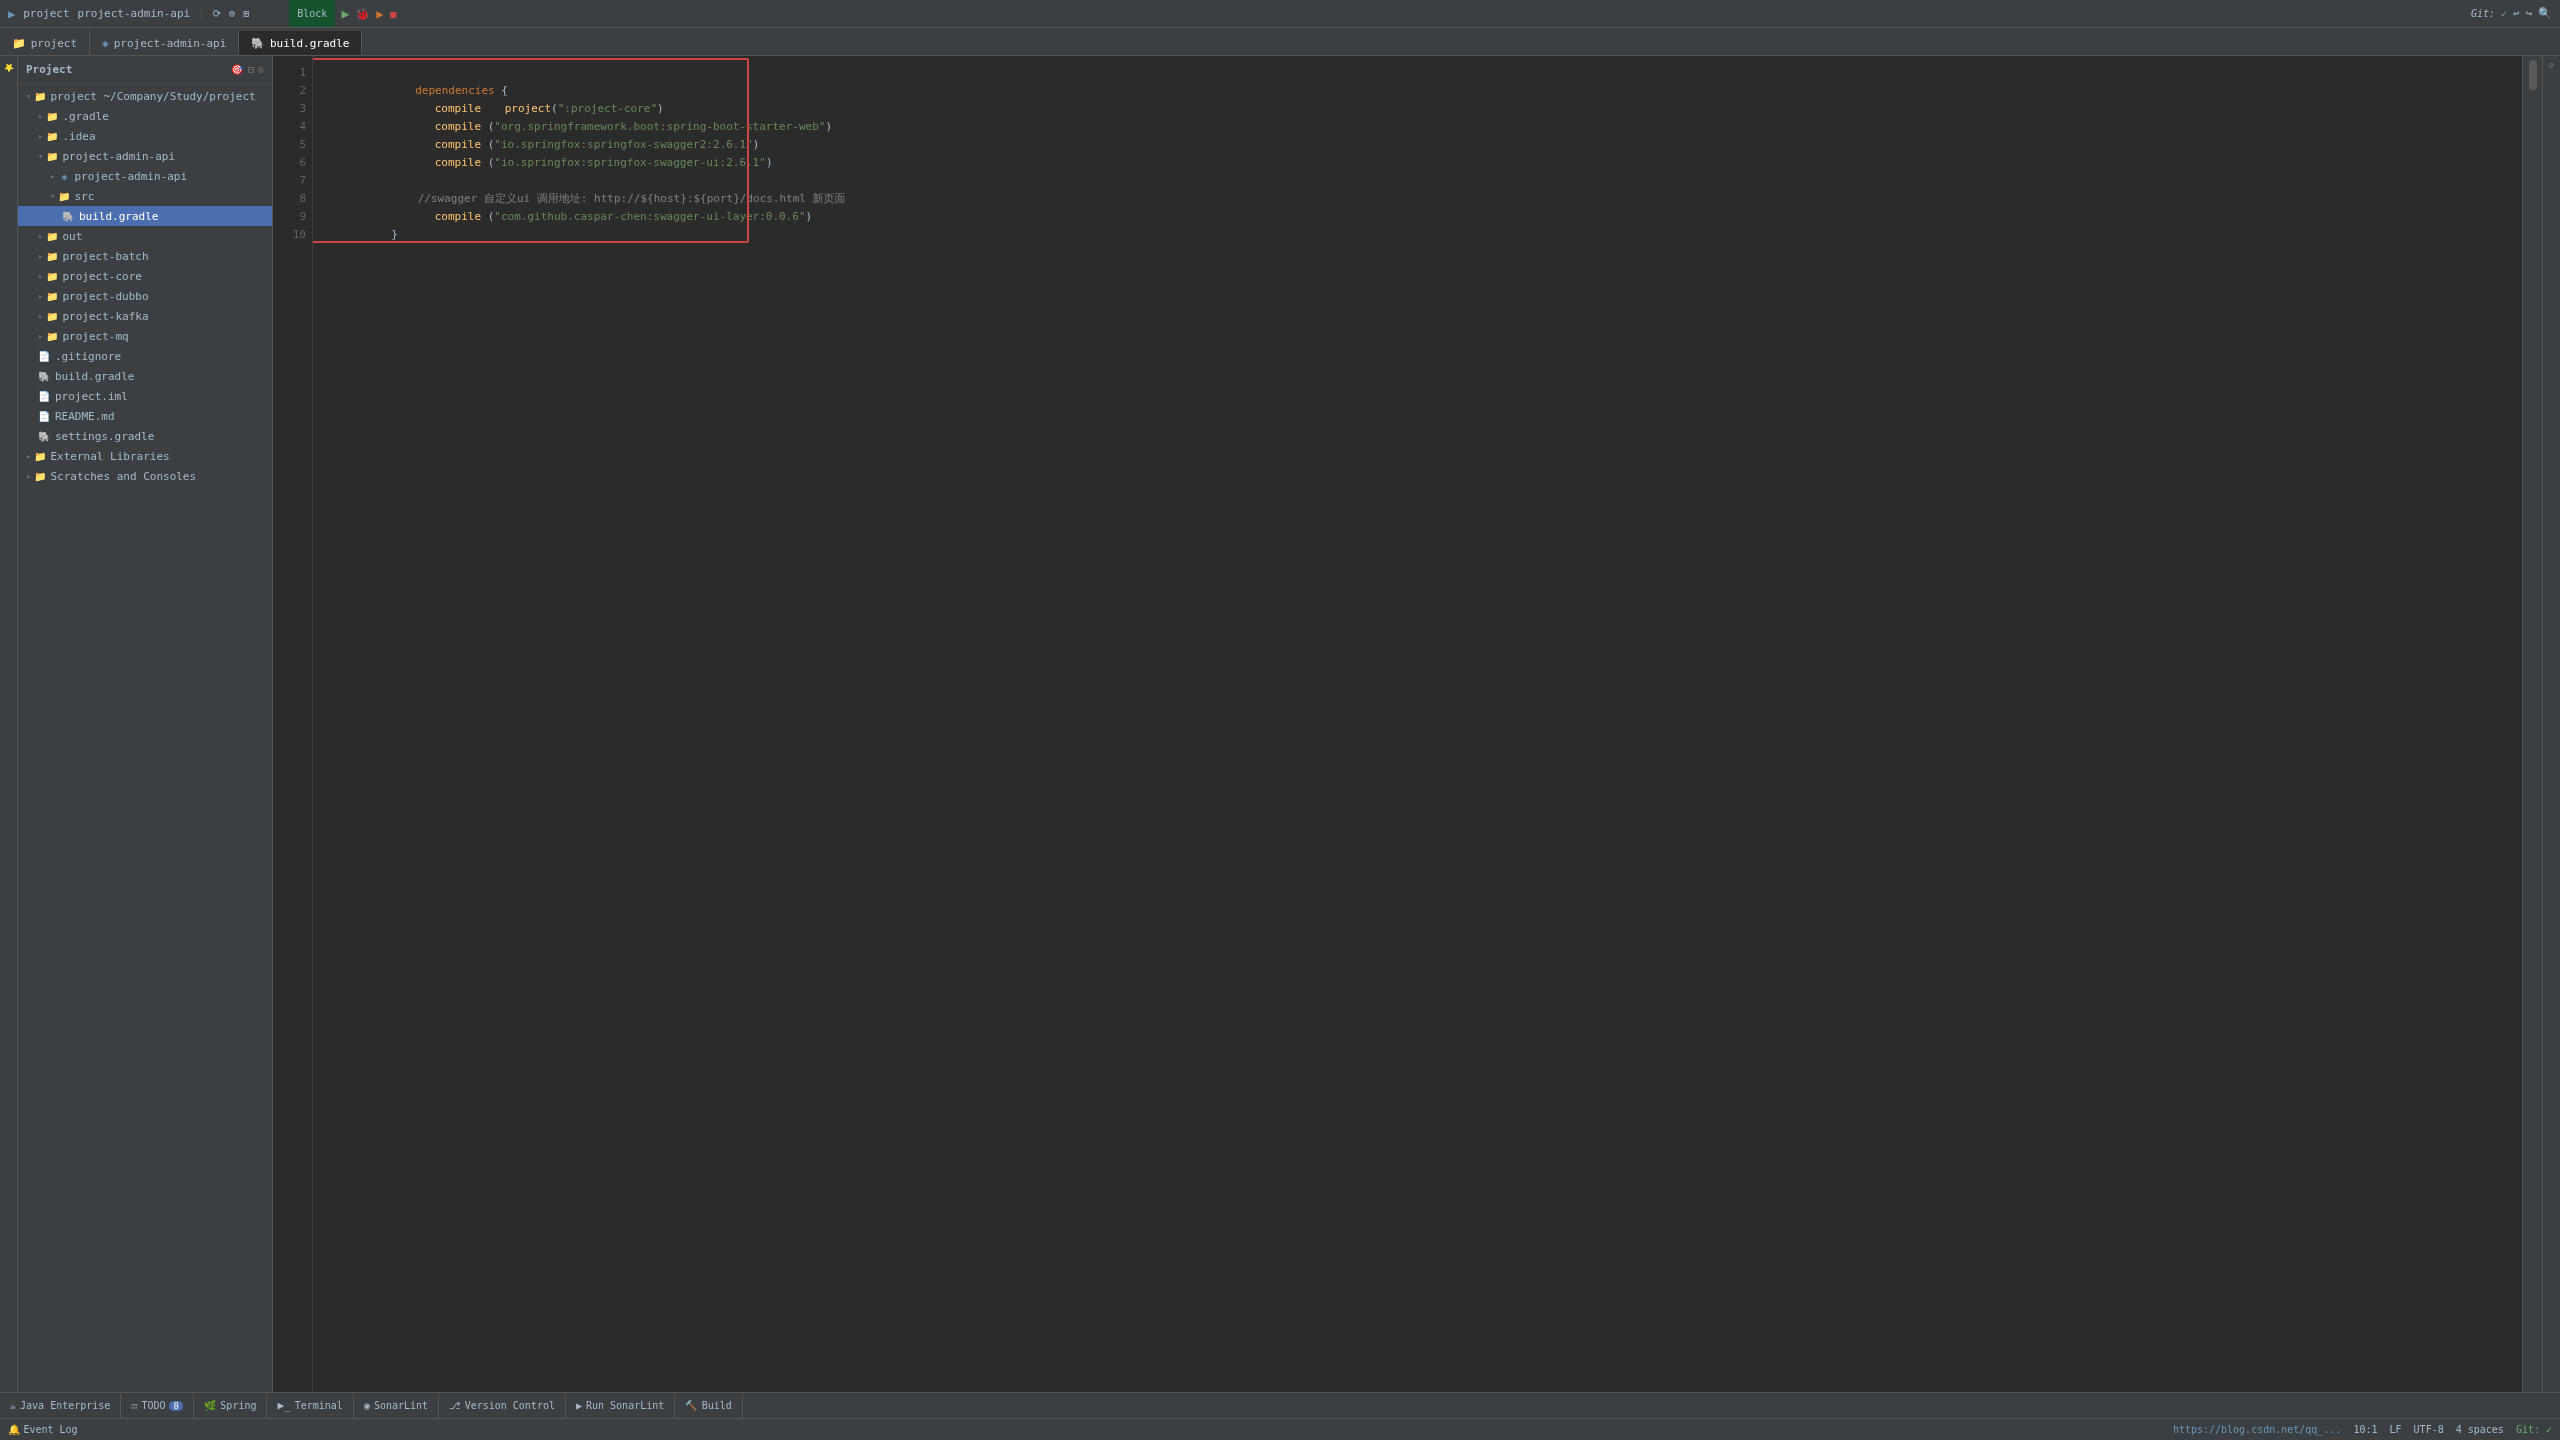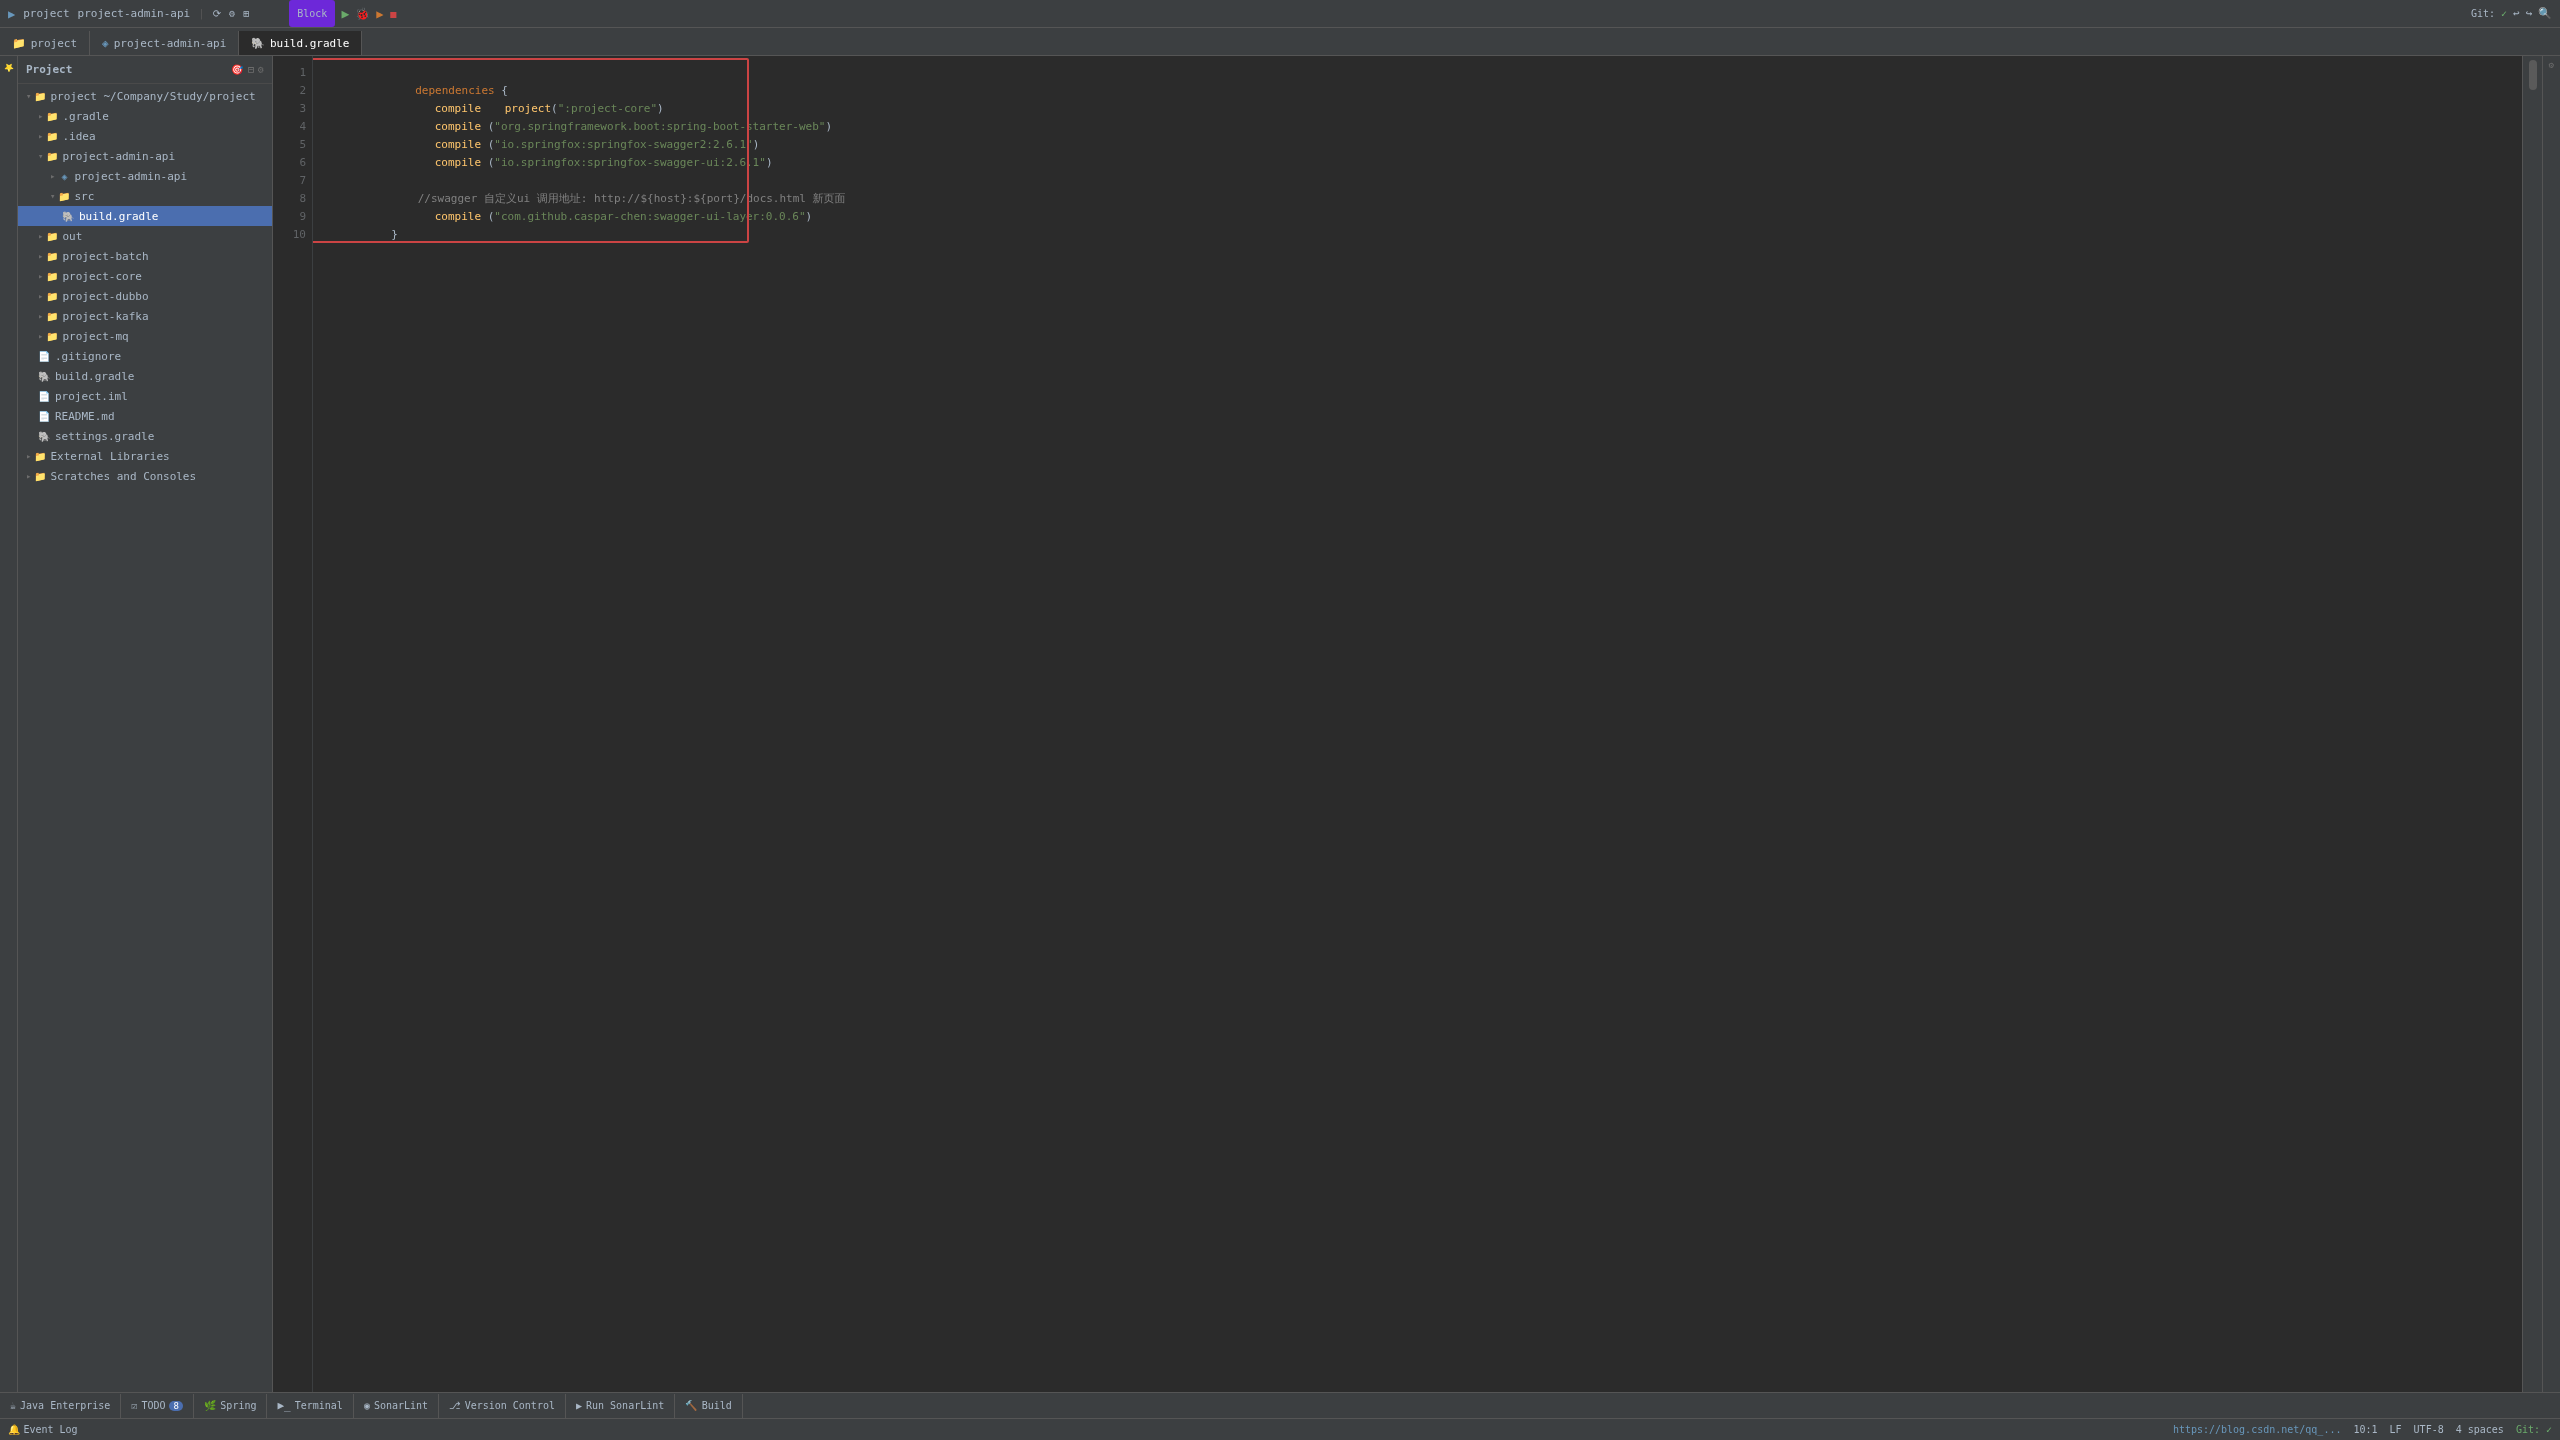--- a/index.html
+++ b/index.html
@@ -312,28 +312,28 @@
   <div class="top-bar-left">
     <span style="color:#6897bb;font-size:12px;">▶</span>
     <span style="cursor:pointer;color:#a9b7c6;font-size:11px;">project</span>
     <span style="cursor:pointer;color:#a9b7c6;font-size:11px;">project-admin-api</span>
     <span style="color:#555;">|</span>
     <span style="color:#a9b7c6;font-size:10px;cursor:pointer;">⟳</span>
     <span style="color:#a9b7c6;font-size:10px;cursor:pointer;">⚙</span>
     <span style="color:#a9b7c6;font-size:10px;cursor:pointer;">⊞</span>
   </div>
   <div style="display:flex;align-items:center;gap:6px;margin-left:40px;">
-    <span style="background:#6d28d9;padding:8px 8px;border-radius:3px;font-size:10px;cursor:pointer;">Block</span>
+    <span style="background:#14532d;padding:8px 8px;border-radius:3px;font-size:10px;cursor:pointer;">Block</span>
     <span style="color:#6aaa6a;font-size:13px;cursor:pointer;">▶</span>
     <span style="color:#6897bb;font-size:12px;cursor:pointer;">🐞</span>
     <span style="color:#cc7832;font-size:12px;cursor:pointer;">▶</span>
     <span style="color:#cc4444;font-size:12px;cursor:pointer;">◼</span>
   </div>
   <div class="top-bar-right">
-    <span style="font-size:10px;color:#a9b7c6;">Git:</span>
+    <span style="font-size:10px;color:#a9b7c6;font-style:italic;">Git:</span>
     <span style="font-size:10px;color:#6aaa6a;">✓</span>
     <span style="color:#a9b7c6;cursor:pointer;font-size:11px;">↩</span>
     <span style="color:#a9b7c6;cursor:pointer;font-size:11px;">↪</span>
     <span style="color:#a9b7c6;cursor:pointer;font-size:11px;">🔍</span>
   </div>
 </div>
 
 <div class="tab-bar">
   <div class="tab">
     <span style="color:#e8c17a;">📁</span>

